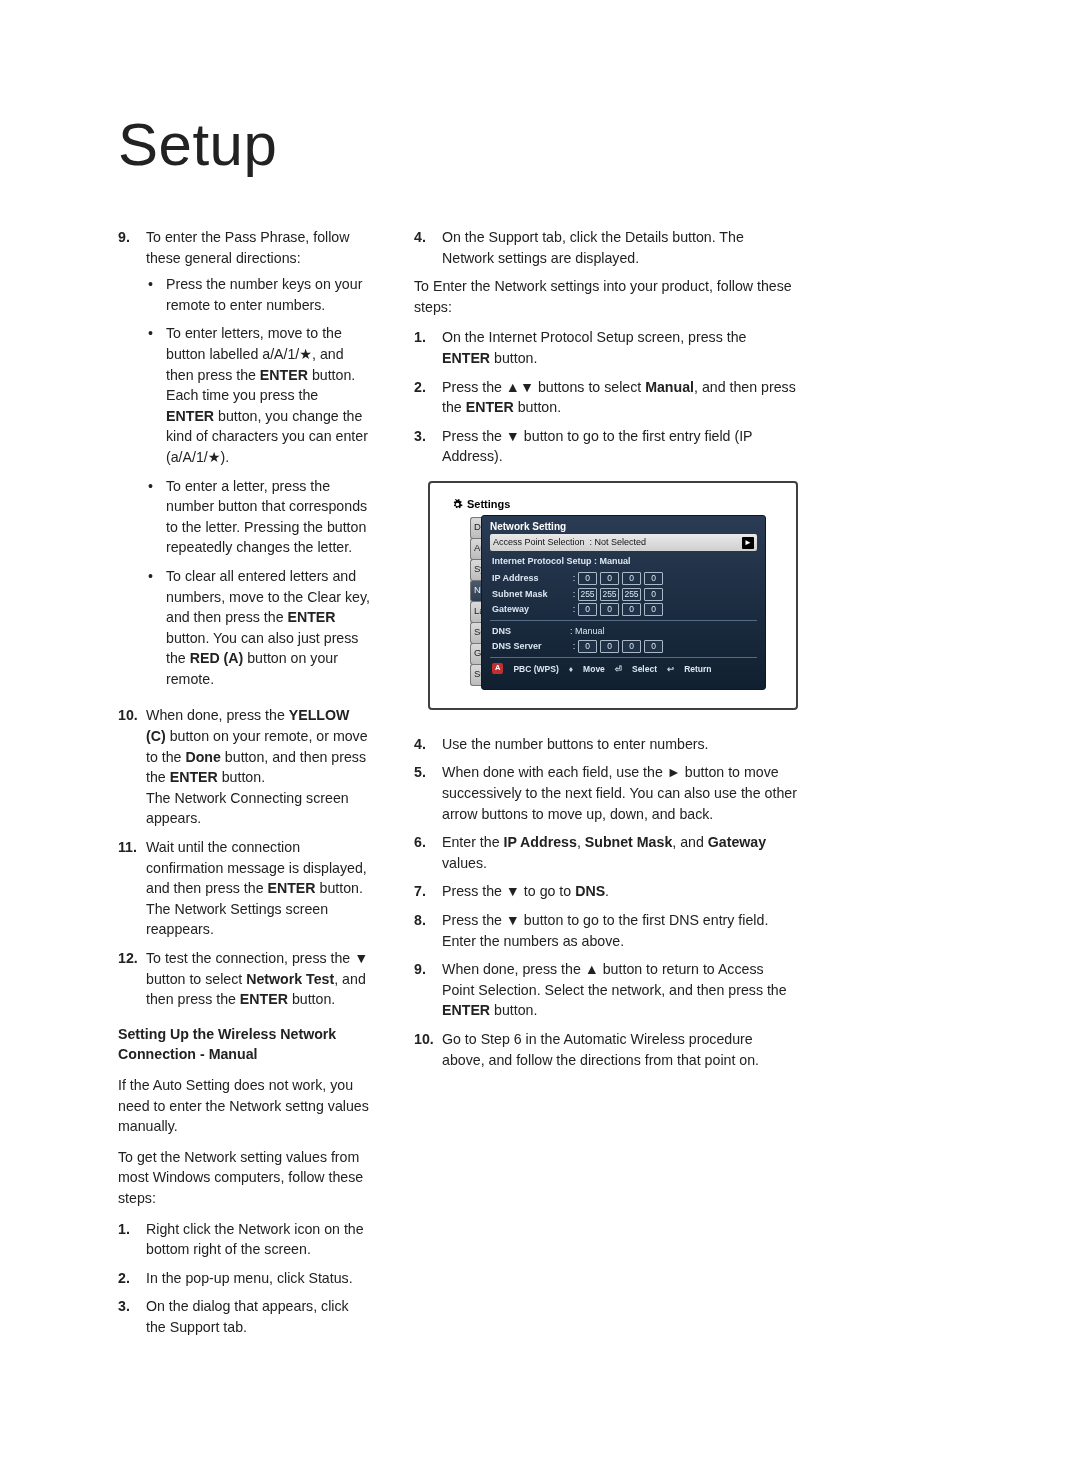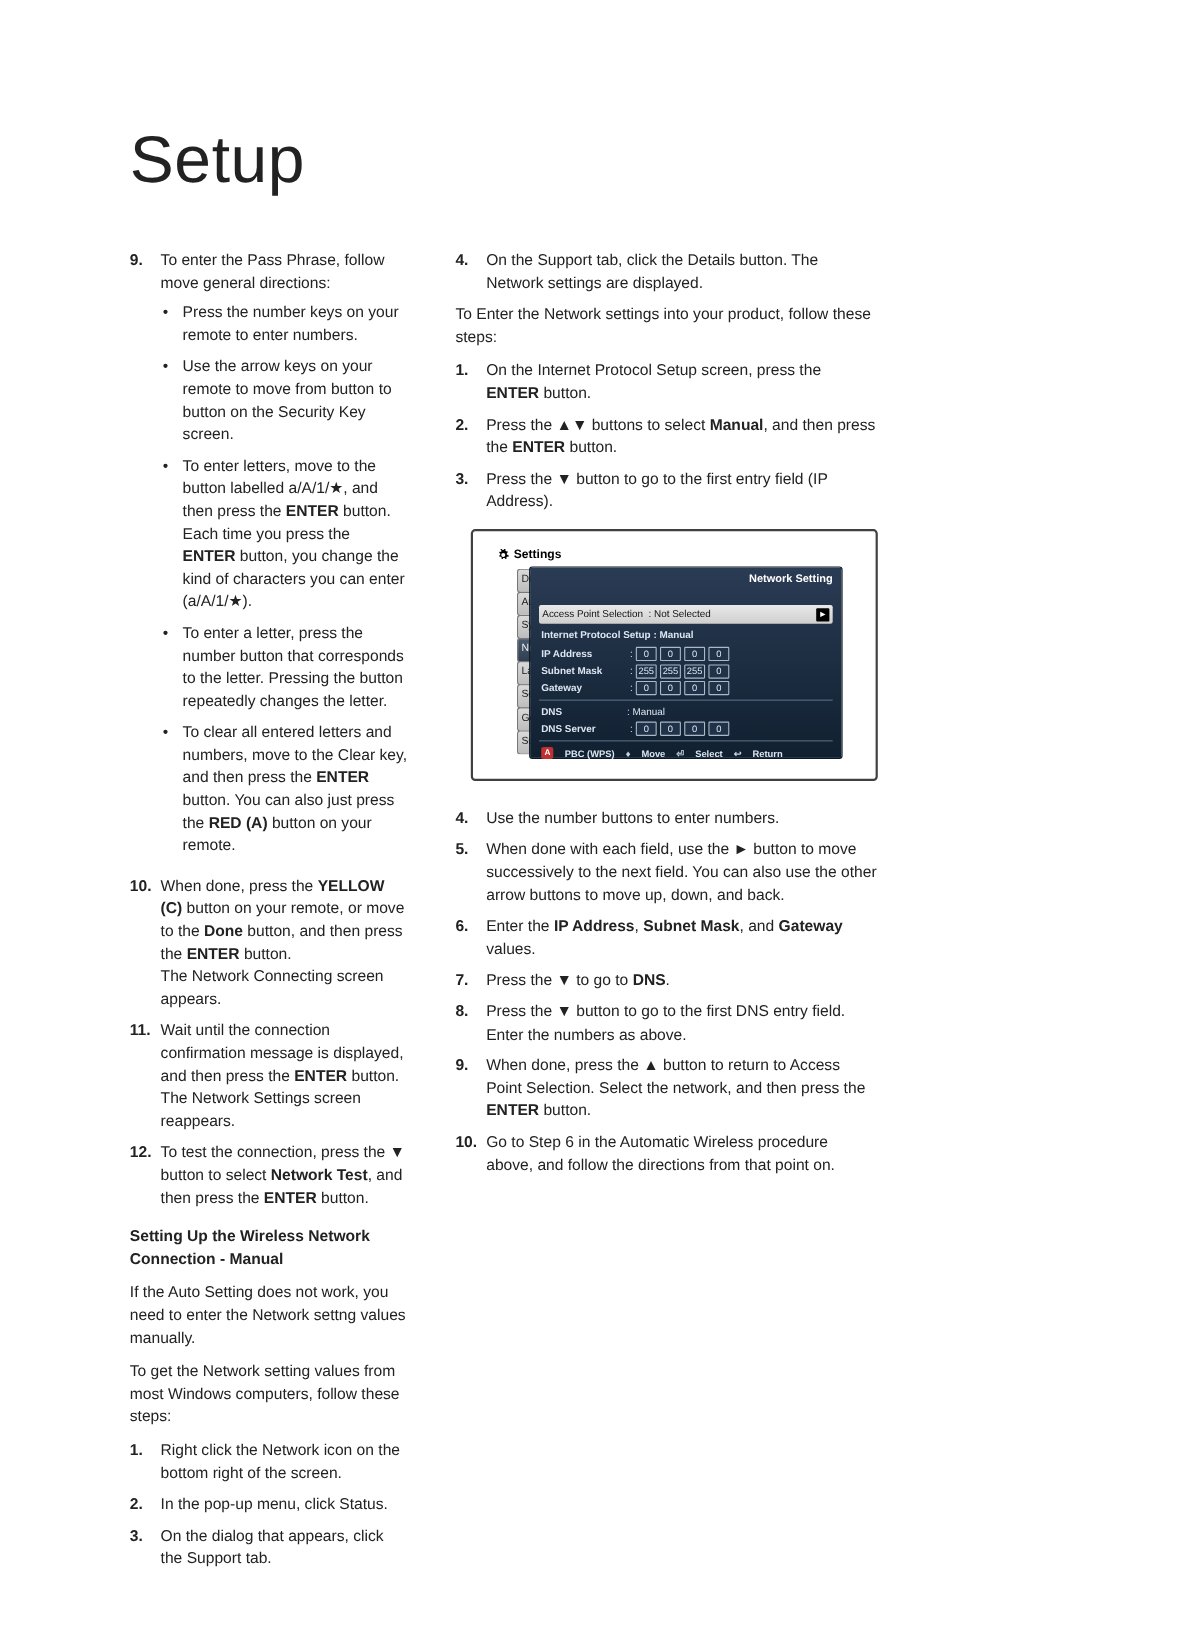--- a/index.html
+++ b/index.html
@@ -115,25 +115,25 @@
     position: absolute;
     left: 35px; right: 0; top: 0; bottom: 0;
     background: linear-gradient(#2a3b54,#102030);
     border: 1px solid #0c1824;
     border-radius: 3px;
     color: #dce6f2;
     font-size: 9.5px;
     padding: 4px 8px 2px 8px;
   }
   .panel-title {
-    text-align: right;
+    text-align: left;
     font-weight: bold;
     color: #fff;
     font-size: 10px;
-    margin-bottom: 16px;
+    margin-bottom: 0;
   }
   .row-select {
     background: linear-gradient(#e9e9e9,#cfcfcf);
     color: #111;
     border-radius: 2px;
     padding: 2px 3px;
     font-size: 9px;
     display: flex;
     justify-content: space-between;
     align-items: center;
@@ -212,27 +212,24 @@
 <div class="page">
   <div class="title">Setup</div>
 
   <div class="cols">
 
     <div class="col">
 
       <div class="num-item">
         <div class="num">9.</div>
         <div class="num-body">
-          <span>To enter the Pass Phrase, follow move general directions:</span>
+          <span>To enter the Pass Phrase, follow these general directions:</span>
           <div class="bullet-list">
             <div class="bullet">
                 <div class="bullet-text">Press the number keys on your remote to enter numbers.</div>
-              </div>
-            <div class="bullet">
-                <div class="bullet-text">Use the arrow keys on your remote to move from button to button on the Security Key screen.</div>
               </div>
             <div class="bullet">
                 <div class="bullet-text">To enter letters, move to the button labelled a/A/1/★, and then press the <span class="bold">ENTER</span> button. Each time you press the <span class="bold">ENTER</span> button, you change the kind of characters you can enter (a/A/1/★).</div>
               </div>
             <div class="bullet">
                 <div class="bullet-text">To enter a letter, press the number button that corresponds to the letter. Pressing the button repeatedly changes the letter.</div>
               </div>
             <div class="bullet">
                 <div class="bullet-text">To clear all entered letters and numbers, move to the Clear key, and then press the <span class="bold">ENTER</span> button. You can also just press the <span class="bold">RED (A)</span> button on your remote.</div>
               </div>

